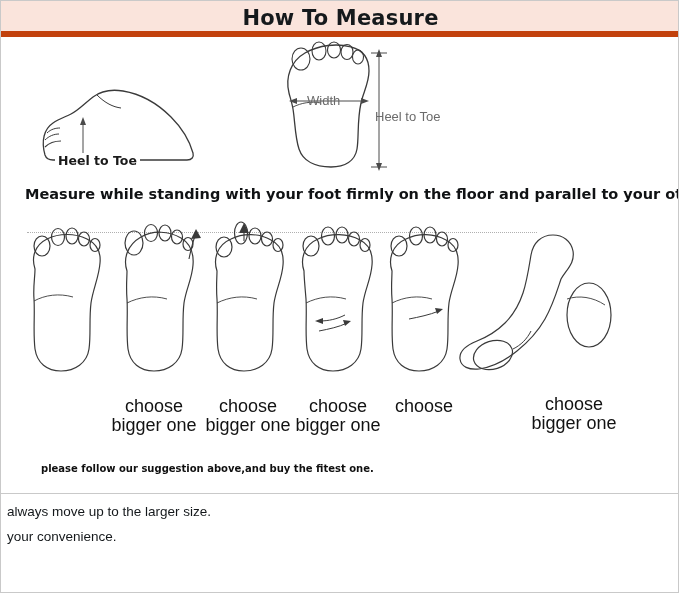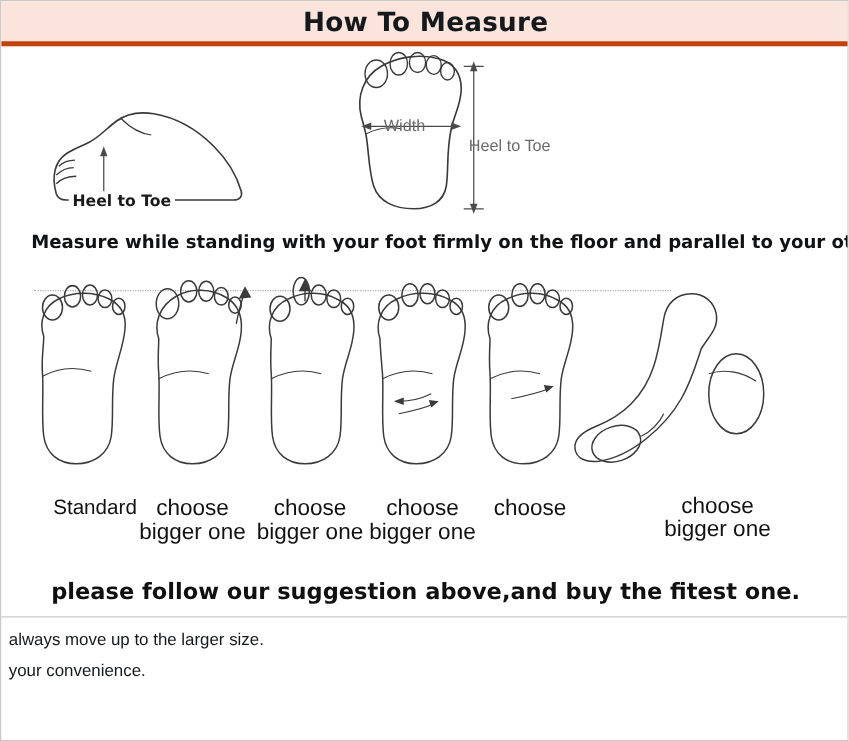--- a/index.html
+++ b/index.html
@@ -19,21 +19,21 @@
     background: #ffffff;
     overflow: hidden;
   }
   
   .header {
     position: absolute;
     left: 0; top: 0;
     width: 679px;
     height: 36px;
     background: #fae4dc;
-    border-bottom: 4px solid #c2410c;
+    border-bottom: 6px solid #c2410c;
     box-sizing: border-box;
   }
   .header-title {
     position: absolute;
     left: 0; top: 0;
     width: 679px;
     text-align: center;
     line-height: 35px;
     font-size: 21px;
     font-weight: bold;
@@ -102,21 +102,21 @@
     line-height: 19px;
   }
   .caption.standard {
     font-size: 16.5px;
     font-weight: normal;
   }
   .please-note {
     position: absolute;
     left: 40px;
     top: 462px;
-    font-size: 18px;
+    font-size: 10px;
     color: #101010;
     font-weight: bold;
     font-family: "DejaVu Sans", sans-serif;
   }
   
   .footer-sep {
     position: absolute;
     left: 0;
     top: 492px;
     width: 677px;
@@ -296,23 +296,20 @@
                  C574 44 566 50 560 60 Z"></path>
 
         <ellipse cx="588" cy="96" rx="22" ry="32"></ellipse>
         <path d="M566 80 C578 76 592 78 604 86" stroke-width="0.9"></path>
 
         <ellipse cx="492" cy="136" rx="20" ry="14" transform="rotate(-18 492 136)"></ellipse>
         <path d="M512 130 C520 126 526 120 530 112" stroke-width="1"></path>
       </g>
     </svg>
 
-    <div class="caption standard" style="left:10px; top:178px; width:130px;">
-      <span>Standard</span>
-    </div>
 
     <div class="caption" style="left:98px; top:178px; width:110px;">
       <div>choose</div>
       <div>bigger one</div>
     </div>
 
     <div class="caption" style="left:192px; top:178px; width:110px;">
       <div>choose</div>
       <div>bigger one</div>
     </div>

